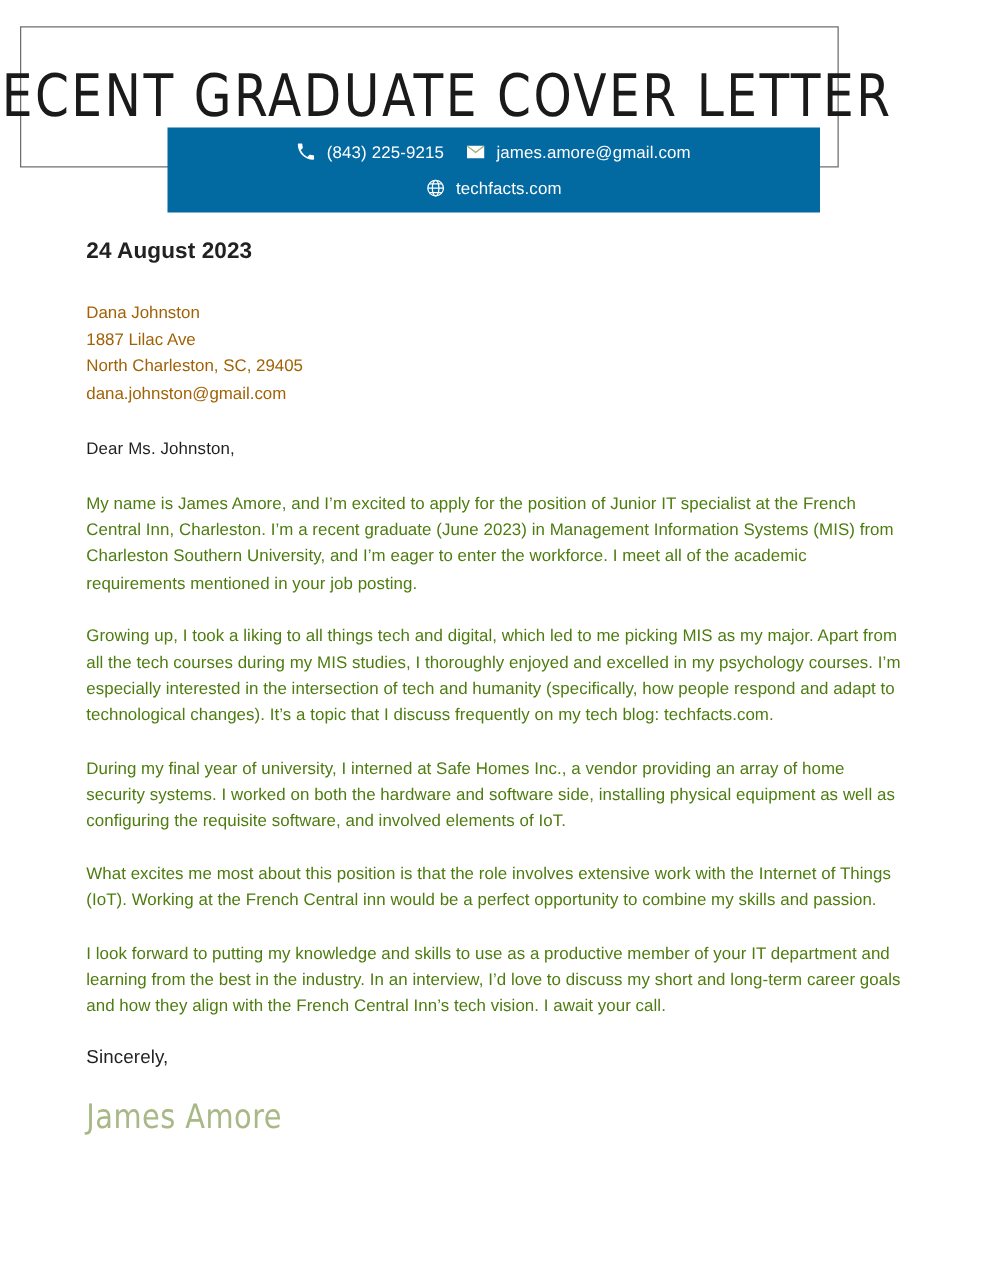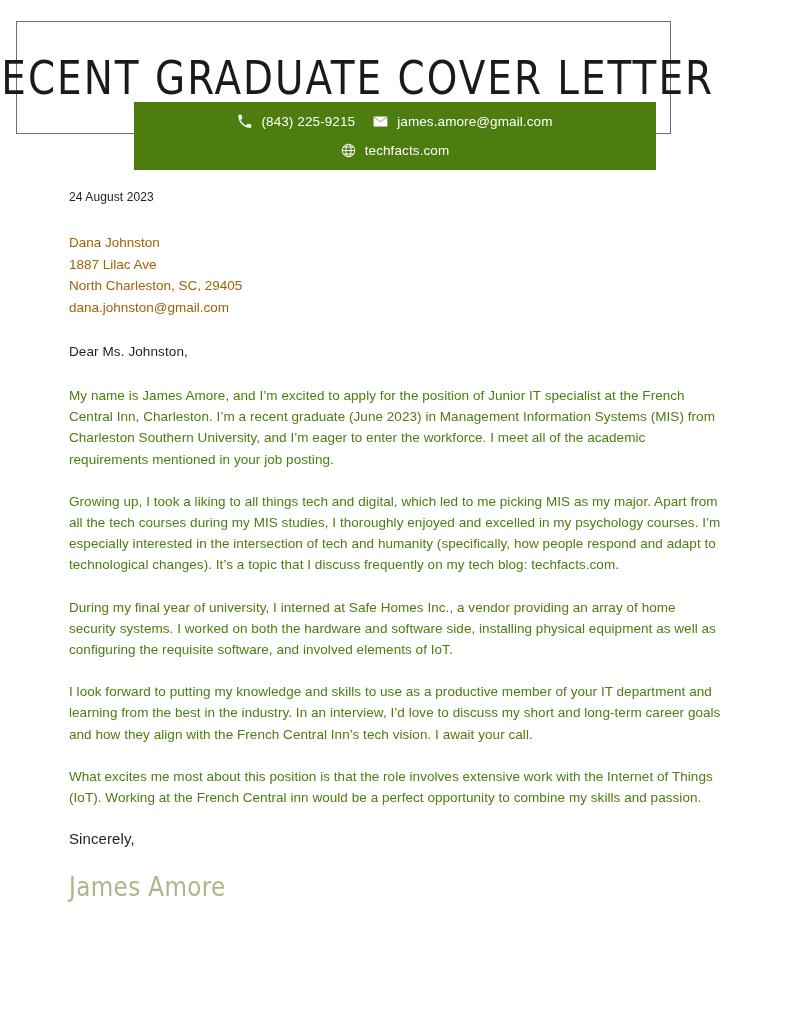--- a/index.html
+++ b/index.html
@@ -45,21 +45,21 @@
     transform: scaleX(0.92);
     transform-origin: center center;
   }
 
   .contact-bar {
     position: absolute;
     left: 134px;
     top: 102px;
     width: 522px;
     height: 68px;
-    background: #4d7c0f;
+    background: #0369a1;
     box-sizing: border-box;
     display: flex;
     flex-direction: column;
     justify-content: center;
     align-items: center;
     padding: 0 16px;
     gap: 3px;
   }
   .contact-row {
     display: flex;
@@ -88,22 +88,22 @@
   .contact-item .ico svg { display: block; }
 
   
   .letter-body {
     position: absolute;
     left: 69px;
     top: 190px;
     width: 652px;
   }
   .date-line {
-    font-size: 12px;
-    font-weight: normal;
+    font-size: 18px;
+    font-weight: bold;
     color: #222222;
     letter-spacing: 0.1px;
     margin-bottom: 26px;
   }
   .recipient {
     color: #a16207;
     font-size: 13.5px;
     line-height: 21.5px;
     margin-bottom: 26px;
     margin-top: 28px;
@@ -202,20 +202,20 @@
     <div>1887 Lilac Ave</div>
     <div>North Charleston, SC, 29405</div>
     <div>dana.johnston@gmail.com</div>
   </div>
 
   <div class="salutation">Dear Ms. Johnston,</div>
 
   <div class="para">My name is James Amore, and I’m excited to apply for the position of Junior IT specialist at the French Central Inn, Charleston. I’m a recent graduate (June 2023) in Management Information Systems (MIS) from Charleston Southern University, and I’m eager to enter the workforce. I meet all of the academic requirements mentioned in your job posting.</div>
   <div class="para">Growing up, I took a liking to all things tech and digital, which led to me picking MIS as my major. Apart from all the tech courses during my MIS studies, I thoroughly enjoyed and excelled in my psychology courses. I’m especially interested in the intersection of tech and humanity (specifically, how people respond and adapt to technological changes). It’s a topic that I discuss frequently on my tech blog: techfacts.com.</div>
   <div class="para">During my final year of university, I interned at Safe Homes Inc., a vendor providing an array of home security systems. I worked on both the hardware and software side, installing physical equipment as well as configuring the requisite software, and involved elements of IoT.</div>
+  <div class="para">What excites me most about this position is that the role involves extensive work with the Internet of Things (IoT). Working at the French Central inn would be a perfect opportunity to combine my skills and passion.</div>
   <div class="para">I look forward to putting my knowledge and skills to use as a productive member of your IT department and learning from the best in the industry. In an interview, I’d love to discuss my short and long-term career goals and how they align with the French Central Inn’s tech vision. I await your call.</div>
-  <div class="para">What excites me most about this position is that the role involves extensive work with the Internet of Things (IoT). Working at the French Central inn would be a perfect opportunity to combine my skills and passion.</div>
 
   <div class="closing">Sincerely,</div>
 
   <div class="signature">James Amore</div>
 
 </div>
 
 </body></html>

